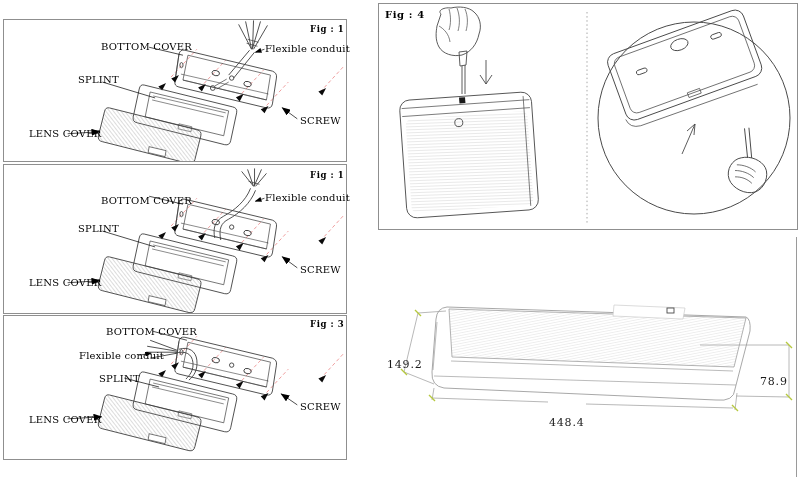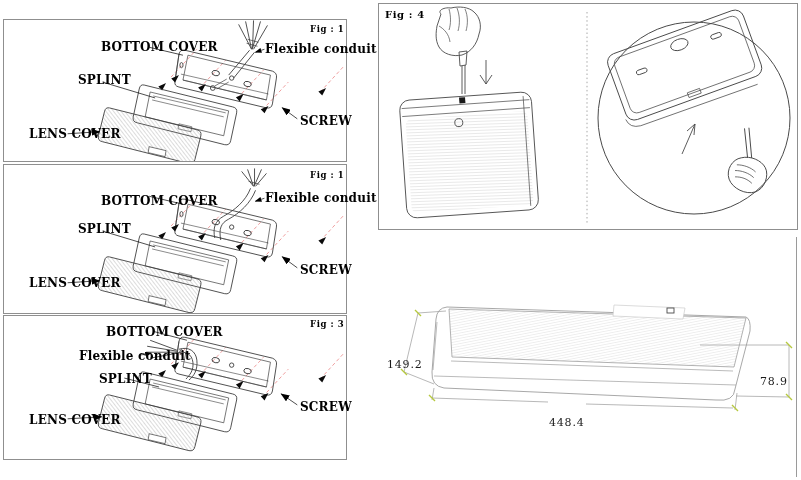--- a/index.html
+++ b/index.html
@@ -5,21 +5,21 @@
   html,body{margin:0;padding:0}
   body{
     width:801px;height:480px;position:relative;background:#fff;overflow:hidden;
     font-family:"DejaVu Serif",serif;
   }
   .panel{
     position:absolute;border:1px solid #8f8f8f;background:#fff;box-sizing:border-box;
   }
   svg.art{position:absolute;left:0;top:0;width:100%;height:100%;display:block}
   .lbl{
-    position:absolute;font-weight:bold;font-size:12px;line-height:8px;
+    position:absolute;font-weight:normal;font-size:10px;line-height:8px;
     color:#000;white-space:nowrap;letter-spacing:.2px;
   }
   .figcap{
     position:absolute;font-weight:bold;font-size:8.5px;line-height:10px;
     color:#000;white-space:nowrap;letter-spacing:.6px;
   }
   .dim{
     position:absolute;font-size:11px;line-height:11px;color:#1a1a1a;
     white-space:nowrap;letter-spacing:.8px;margin-top:28px;
   }

